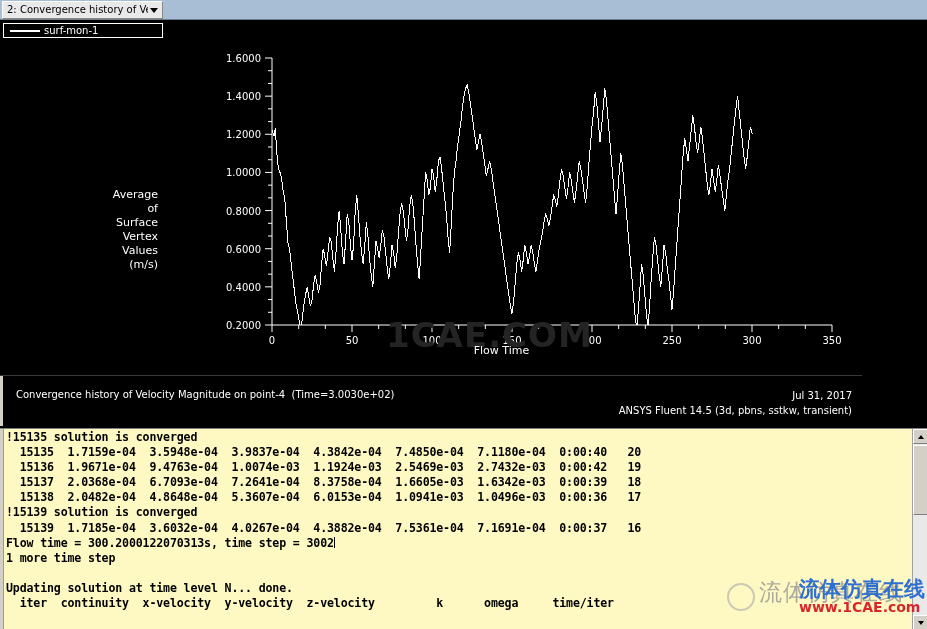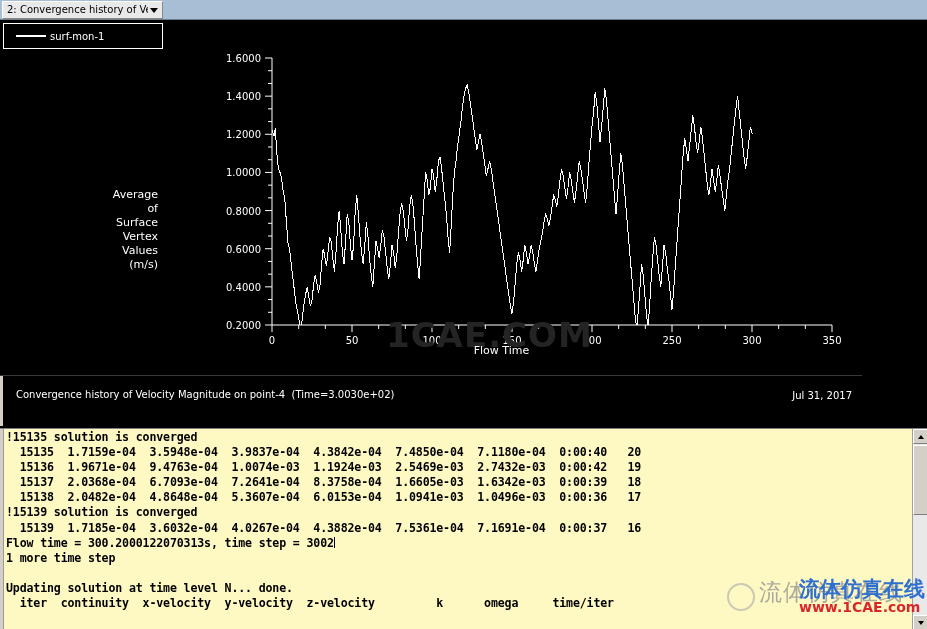--- a/index.html
+++ b/index.html
@@ -57,25 +57,25 @@
 
   
   .graphics {
     position: absolute; left: 0; top: 20px;
     width: 927px; height: 355px;
     background: #000;
     overflow: hidden;
   }
   .legendbox {
     position: absolute; left: 3px; top: 3px;
-    width: 160px; height: 26px;
+    width: 160px; height: 15px;
     border: 1px solid #ffffff;
     background: #000;
     display: flex; align-items: center;
-    padding-left: 12px;
+    padding-left: 6px;
   }
   .legend-line {
     display: inline-block;
     width: 30px; height: 0;
     border-top: 2px solid #ffffff;
     margin-right: 4px;
   }
   .legend-label {
     font-family: "DejaVu Sans", sans-serif;
     font-size: 10px;
@@ -365,20 +365,21 @@
 
     <div class="watermark-big">1CAE.COM</div>
 
     <div class="xaxis-title"><span>Flow Time</span></div>
   </div>
 
   <div class="footer">
     <div class="edge-l"></div>
     <div class="footer-title">Convergence history of Velocity Magnitude on point-4  (Time=3.0030e+02)</div>
     <div class="footer-date">Jul 31, 2017</div>
+    <div class="footer-version">ANSYS Fluent 14.5 (3d, pbns, sstkw, transient)</div>
   </div>
 
   <div class="console">
     <div class="console-rail"></div>
     <div class="console-text" id="console-text"><div>!15135 solution is converged</div><div>  15135  1.7159e-04  3.5948e-04  3.9837e-04  4.3842e-04  7.4850e-04  7.1180e-04  0:00:40   20</div><div>  15136  1.9671e-04  9.4763e-04  1.0074e-03  1.1924e-03  2.5469e-03  2.7432e-03  0:00:42   19</div><div>  15137  2.0368e-04  6.7093e-04  7.2641e-04  8.3758e-04  1.6605e-03  1.6342e-03  0:00:39   18</div><div>  15138  2.0482e-04  4.8648e-04  5.3607e-04  6.0153e-04  1.0941e-03  1.0496e-03  0:00:36   17</div><div>!15139 solution is converged</div><div>  15139  1.7185e-04  3.6032e-04  4.0267e-04  4.3882e-04  7.5361e-04  7.1691e-04  0:00:37   16</div><div>Flow time = 300.2000122070313s, time step = 3002<span class="caret"></span></div><div>1 more time step</div><div>&nbsp;</div><div>Updating solution at time level N... done.</div><div>  iter  continuity  x-velocity  y-velocity  z-velocity         k      omega     time/iter</div></div>
     <div class="scrollbar">
       <div class="sb-btn up">
           <i></i>
         </div>
       <div class="sb-thumb"></div>

